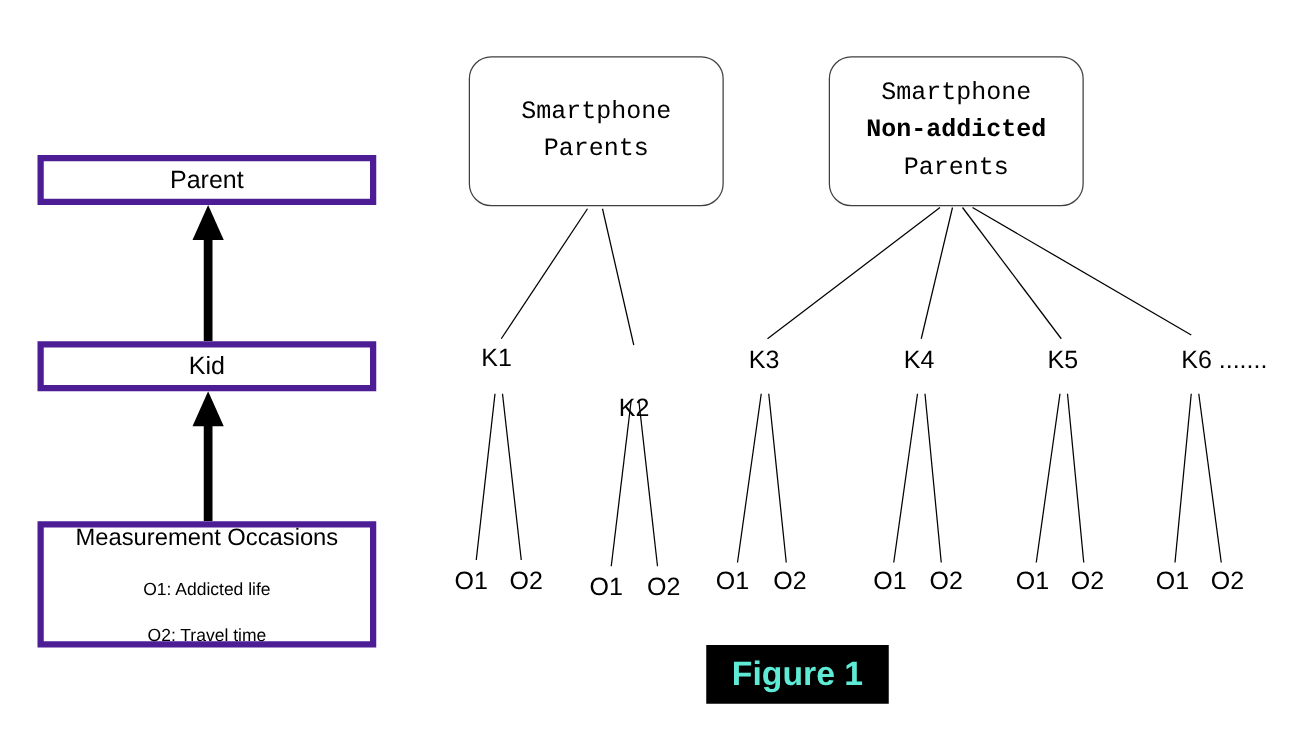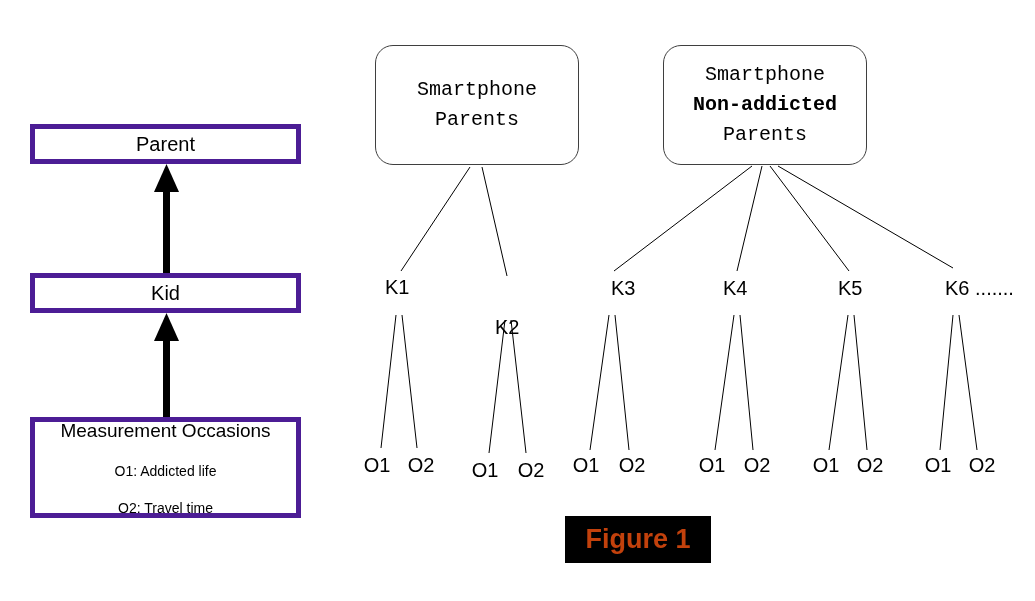--- a/index.html
+++ b/index.html
@@ -69,21 +69,21 @@
   #group-nonaddicted { left: 663px; }
   .group-box .bold-line { font-weight: bold; }
 
   .k-label {
     position: absolute;
     font-size: 20px;
     white-space: nowrap;
   }
   #k1 { left: 385px; top: 276px; }
   #k2 { left: 495px; top: 272px; margin-top: 44px; }
-  #k3 { left: 599px; top: 277px; margin-left: 12px; }
+  #k3 { left: 599px; top: 277px; }
   #k4 { left: 723px; top: 277px; }
   #k5 { left: 838px; top: 277px; }
   #k6 { left: 945px; top: 277px; }
 
   .o-label {
     position: absolute;
     font-size: 20px;
     width: 40px;
     text-align: center;
     white-space: nowrap;
@@ -97,21 +97,21 @@
   #o1e { left: 806px; } #o2e { left: 850px; }
   #o1f { left: 918px; } #o2f { left: 962px; }
 
   #figure-caption {
     position: absolute;
     left: 565px;
     top: 516px;
     width: 146px;
     height: 47px;
     background: #000000;
-    color: #c2410c;
+    color: #5eead4;
     display: flex;
     align-items: center;
     justify-content: center;
     font-size: 27px;
     font-weight: bold;
   }
 </style>
 </head>
 <body>
 

